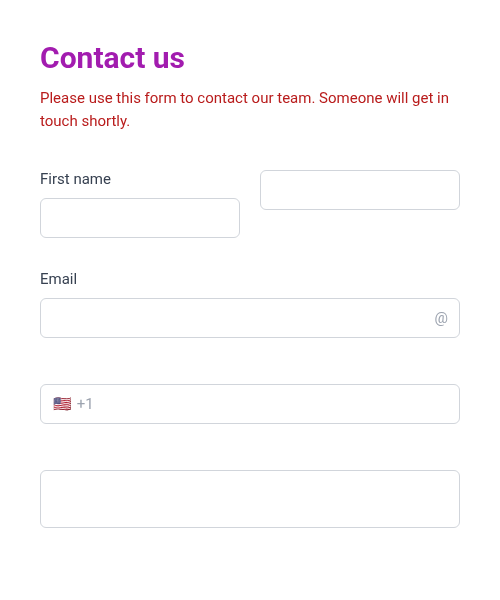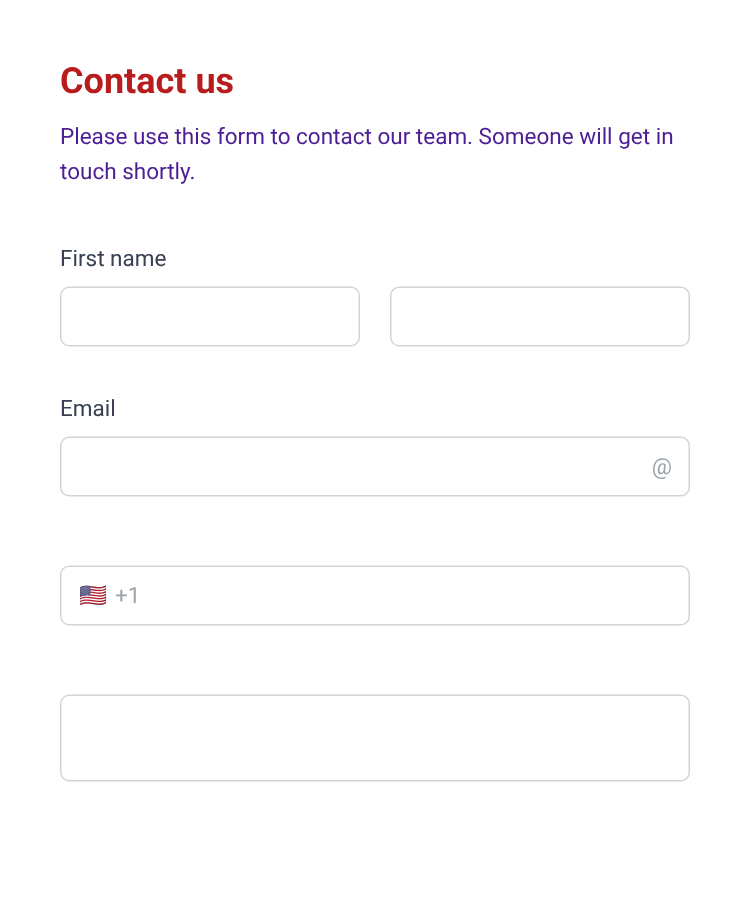--- a/index.html
+++ b/index.html
@@ -10,41 +10,40 @@
     body {
       width: 500px;
       height: 600px;
       font-family: -apple-system, BlinkMacSystemFont, 'Segoe UI', Roboto, 'Helvetica Neue', Arial, sans-serif;
       background: #ffffff;
       padding: 40px;
       overflow: hidden;
       color: #1f2937;
     }
     .heading {
-      font-size: 24px;
+      font-size: 30px;
       font-weight: 700;
-      color: #b91c1c;
+      color: #a21caf;
       margin-bottom: 12px;
     }
     .subtext {
       font-size: 15px;
-      color: #4c1d95;
+      color: #b91c1c;
       line-height: 1.55;
       margin-bottom: 36px;
     }
     .row {
       display: flex;
       gap: 20px;
       margin-bottom: 32px;
     }
     .field {
       display: flex;
       flex-direction: column;
       flex: 1;
-      justify-content: flex-end;
     }
     .field-full {
       margin-bottom: 46px;
     }
     .label {
       font-size: 15px;
       color: #374151;
       margin-bottom: 10px;
     }
     .input {

